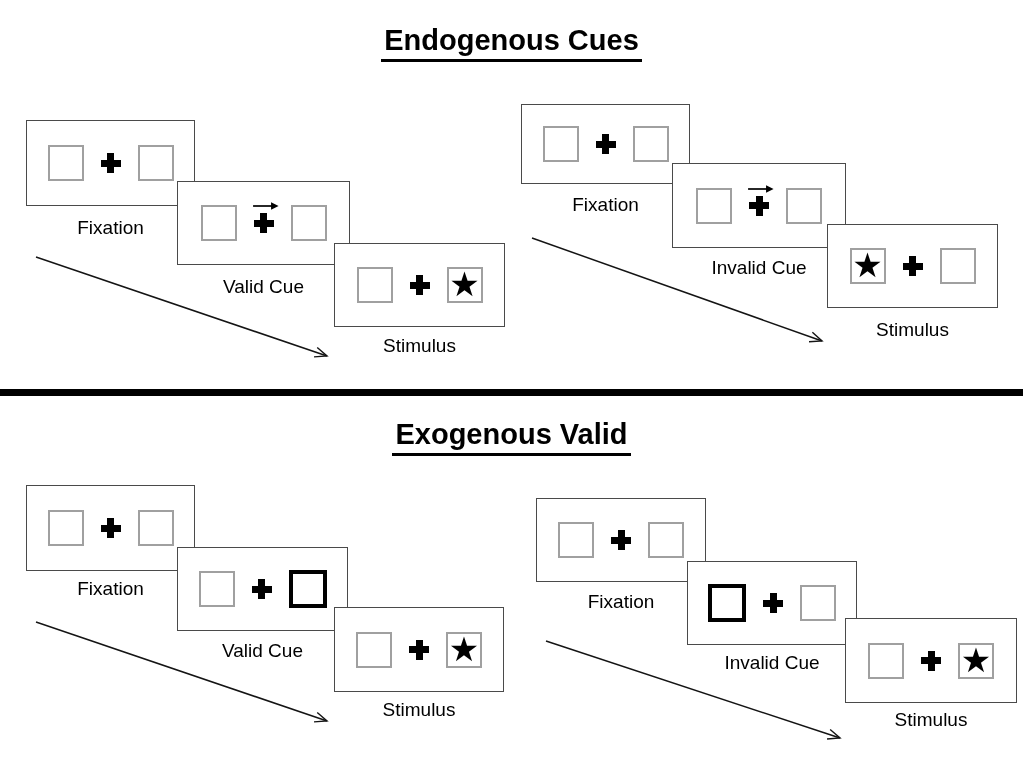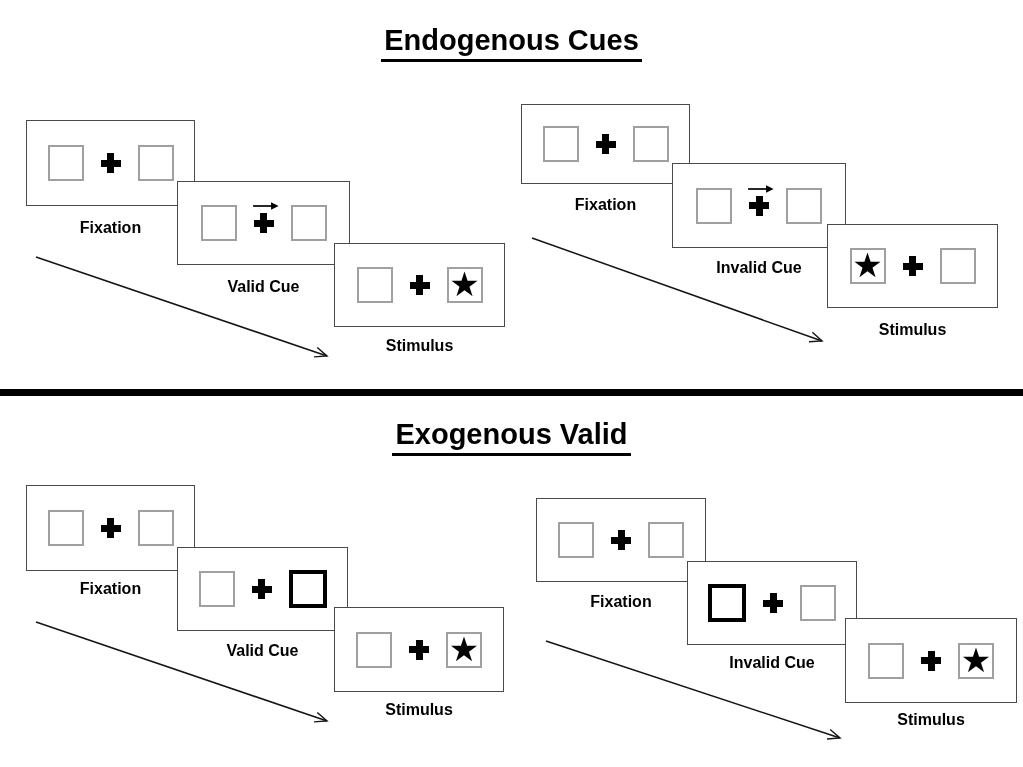--- a/index.html
+++ b/index.html
@@ -64,21 +64,21 @@
     margin-bottom:2px;display:block;
   }
   .star{
     font-family:"DejaVu Sans",sans-serif;
     font-size:34px;line-height:30px;color:var(--ink);
     display:block;margin-top:-2px;
   }
   
   .plabel{
     position:absolute;
-    font-size:16px;font-weight:bold;color:var(--ink);
+    font-size:19px;font-weight:normal;color:var(--ink);
     text-align:center;line-height:22px;
   }
 
   
   .p-e1f{left:26px;top:120px;width:169px;height:86px;}
   .l-e1f{left:26px;top:217px;width:169px;}
   .p-e1c{left:177px;top:181px;width:173px;height:84px;}
   .l-e1c{left:177px;top:276px;width:173px;}
   .p-e1s{left:334px;top:243px;width:171px;height:84px;}
   .l-e1s{left:334px;top:335px;width:171px;}

